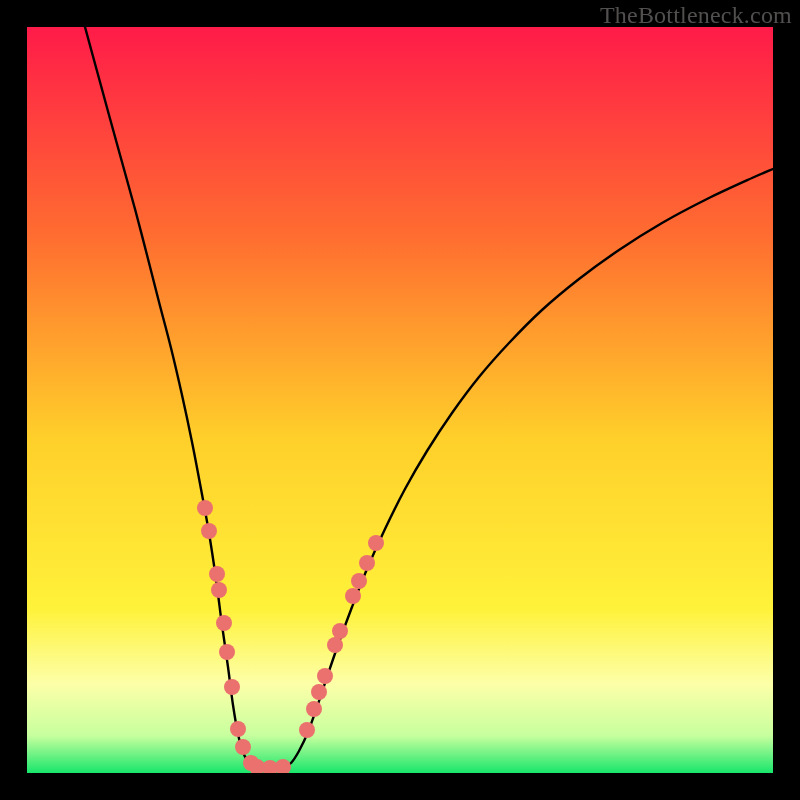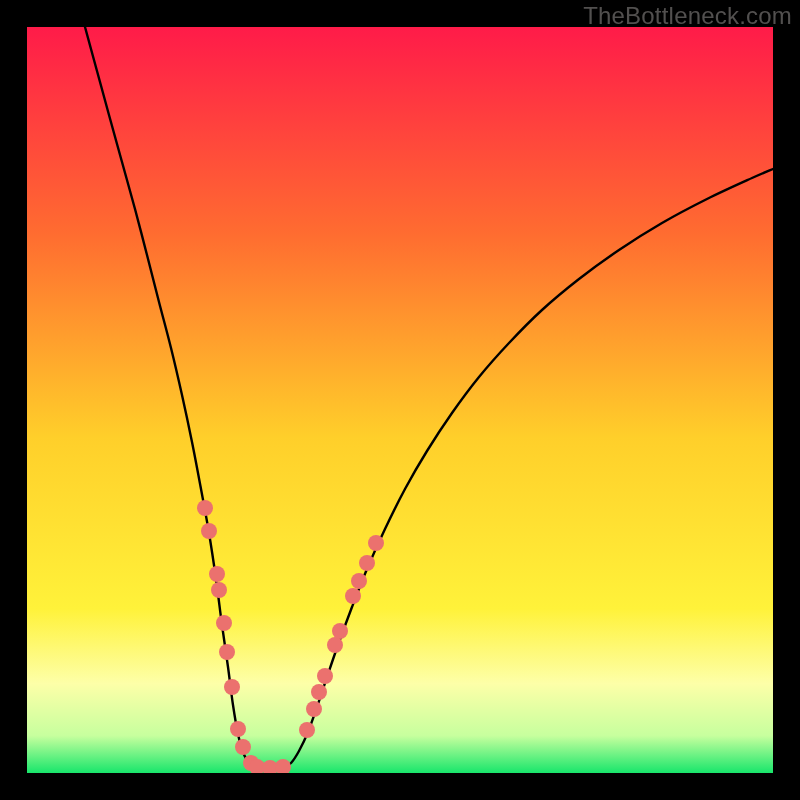--- a/index.html
+++ b/index.html
@@ -9,20 +9,21 @@
     height: 800px;
     background: #000000;
     overflow: hidden;
     font-family: Arial, Helvetica, sans-serif;
   }
   .stage {
     position: relative;
     width: 800px;
     height: 800px;
     background: #000000;
+    font-family: Liberation Serif, serif;
   }
   .plot-area {
     position: absolute;
     left: 27px;
     top: 27px;
     width: 746px;
     height: 746px;
     overflow: hidden;
   }
   .gradient-bg {

